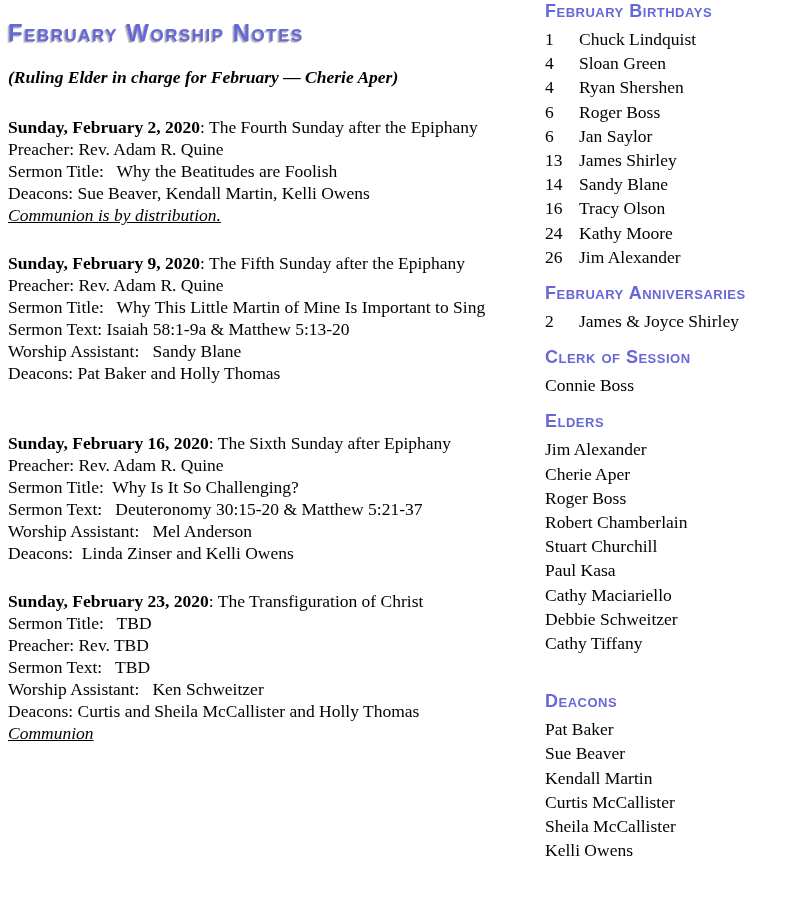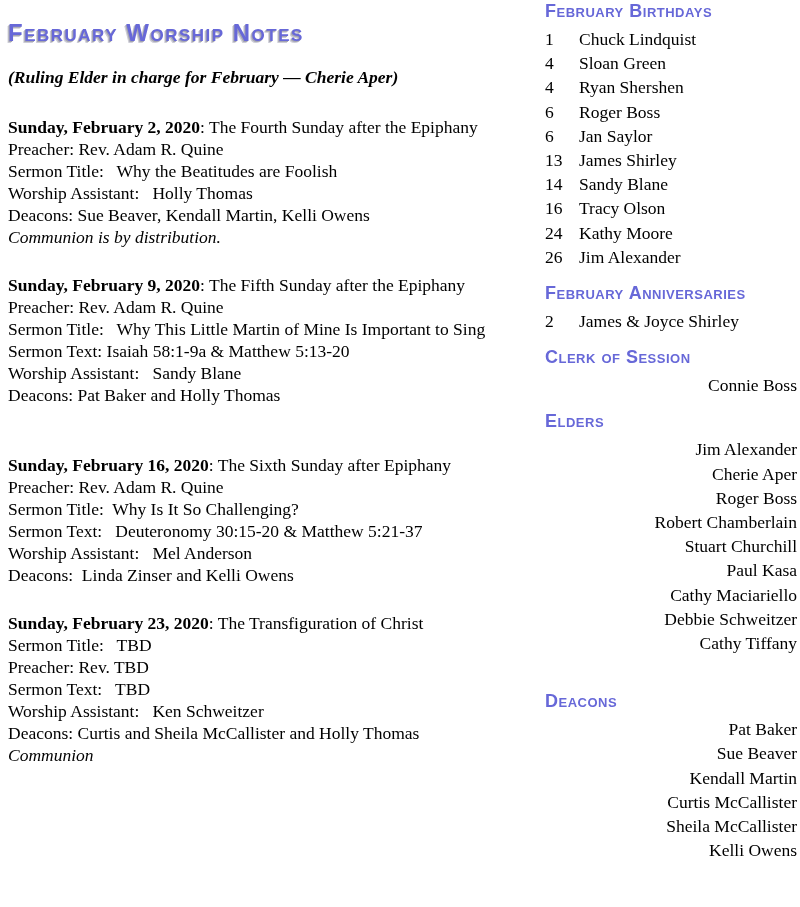--- a/index.html
+++ b/index.html
@@ -32,59 +32,58 @@
     font-style: italic;
   }
   .services { margin-top: 28px; }
   .service  { margin-bottom: 26px; }
   .service:nth-of-type(2) { margin-bottom: 48px; }
   .service:last-child { margin-bottom: 0; }
   .svc-head, .line { font-size: 17.5px; line-height: 22px; }
   .svc-date { font-weight: 700; }
   .svc-title { }
   .line { white-space: pre-wrap; }
-  .svc-note { font-style: italic; }
+  .svc-note { font-style: italic; text-decoration: underline; }
 
   .section { margin-top: 13px; }
   .section:first-child { margin-top: 0; }
   .section-birthdays { }
   .section-deacons { margin-top: 35px; }
   .section-heading {
     margin: 0 0 5px 0;
     font-family: "Liberation Sans", sans-serif;
     font-variant: small-caps;
     font-weight: 700;
     font-size: 18px;
     letter-spacing: 0.5px;
     color: #6768d8;
     line-height: 22px;
   }
   .roster-row { display: flex; font-size: 17.5px; line-height: 24.2px; }
   .roster-row .day { width: 34px; flex: 0 0 34px; }
-  .name-row { font-size: 17.5px; line-height: 24.2px; text-align: right; }
+  .name-row { font-size: 17.5px; line-height: 24.2px; }
 </style>
 </head>
 <body>
 
 <div class="col-left">
   <h1 class="page-title">February Worship Notes</h1>
   <p class="subtitle">(Ruling Elder in charge for February — Cherie Aper)</p>
 
   <div class="services">
 
       <div class="service">
         <div class="svc-head"><span class="svc-date">Sunday, February 2, 2020</span><span>: </span><span class="svc-title">The Fourth Sunday after the Epiphany</span></div>
         <div>
 
             <div class="line">Preacher: Rev. Adam R. Quine</div>
 
             <div class="line">Sermon Title:   Why the Beatitudes are Foolish</div>
 
 
-            <div class="line">Worship Assistant:   Holly Thomas</div>
 
             <div class="line">Deacons: Sue Beaver, Kendall Martin, Kelli Owens</div>
           </div>
         <div class="line svc-note">Communion is by distribution.</div>
       </div>
 
       <div class="service">
         <div class="svc-head"><span class="svc-date">Sunday, February 9, 2020</span><span>: </span><span class="svc-title">The Fifth Sunday after the Epiphany</span></div>
         <div>
 

